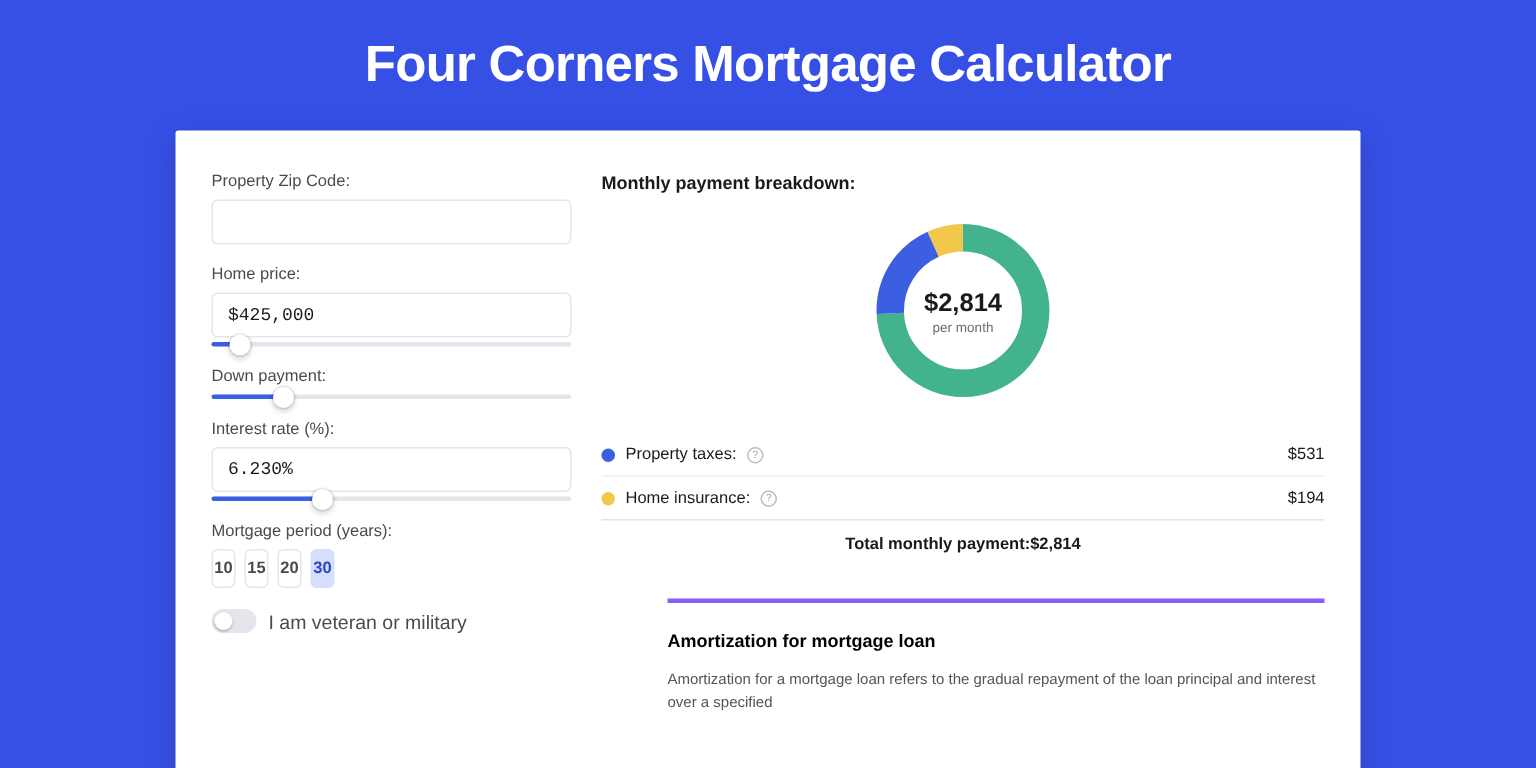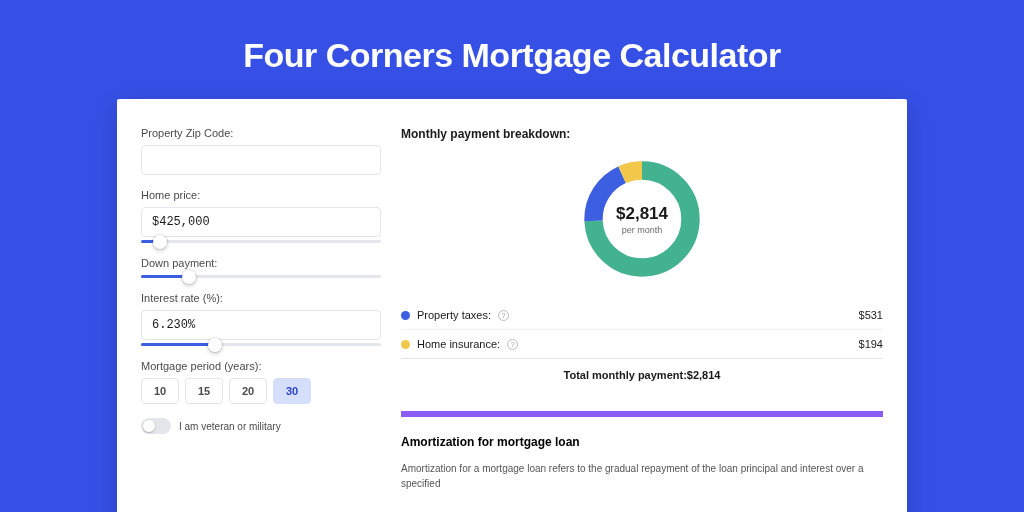--- a/index.html
+++ b/index.html
@@ -22,21 +22,21 @@
   }
   .stage{
     width:790px;
     margin:0 auto;
   }
   .title{
     text-align:center;
     color:#ffffff;
     font-weight:800;
     font-size:34px;
-    padding:36px 0 24px;
+    padding:24px 0 24px;
     letter-spacing:-0.5px;
   }
   .card{
     background:var(--panel);
     border-radius:2px;
     box-shadow:0 6px 22px rgba(0,0,0,0.18);
     padding:28px 24px 0;
     height:560px;
     display:flex;
     gap:20px;
@@ -58,21 +58,21 @@
   .slider-knob{
     position:absolute;top:50%;transform:translate(-50%,-50%);
     width:14px;height:14px;border-radius:50%;background:#fff;
     box-shadow:0 0 0 1px rgba(0,0,0,0.08),0 2px 4px rgba(0,0,0,0.2);
   }
   .dp-row{display:flex;gap:6px;}
   .dp-row .field:first-child{flex:1;}
   .dp-row .field:last-child{width:70px;flex:0 0 70px;}
   .periods{display:flex;gap:6px;}
   .p-btn{
-    width:38px;height:26px;border:1px solid var(--border);border-radius:4px;
+    width:16px;height:26px;border:1px solid var(--border);border-radius:4px;
     background:#fff;font-size:11px;font-weight:600;color:#4B4B4B;
     display:flex;align-items:center;justify-content:center;cursor:pointer;
   }
   .p-btn.active{background:#D5DEFB;border-color:#D5DEFB;color:#2D45C4;}
   .tog-row{display:flex;align-items:center;gap:8px;margin-top:10px;}
   .toggle{
     width:30px;height:16px;border-radius:10px;background:#E4E6EB;position:relative;cursor:pointer;
   }
   .toggle::after{
     content:"";position:absolute;left:2px;top:2px;width:12px;height:12px;
@@ -95,21 +95,21 @@
     padding:8px 0;border-top:1px solid #f0f0f0;font-size:11px;color:var(--txt);
   }
   .row:first-of-type{border-top:none;}
   .row .lft{display:flex;align-items:center;gap:7px;}
   .dot{width:9px;height:9px;border-radius:50%;}
   .help{
     width:11px;height:11px;border:1px solid #bcbcbc;border-radius:50%;
     font-size:7px;color:#9a9a9a;display:inline-flex;align-items:center;justify-content:center;
   }
   .row.total{font-weight:700;border-top:1px solid #e4e4e4;padding-top:10px;justify-content:center;}
-  .amort{margin-top:22px;border-top:6px solid #8b5cf6;padding-top:18px;}
+  .amort{margin-top:22px;border-top:3px solid #8b5cf6;padding-top:18px;margin-left:44px;}
   .amort-h{font-size:12px;font-weight:700;margin:0 0 12px;}
   .amort-p{font-size:10px;color:#555;line-height:1.5;margin:0;}
 </style>
 </head>
 <body>
 
 <div class="stage">
   <div class="title">Four Corners Mortgage Calculator</div>
 
   <div class="card">
@@ -152,21 +152,21 @@
         <div class="periods">
             <div class="p-btn">10</div>
             <div class="p-btn">15</div>
             <div class="p-btn">20</div>
             <div class="p-btn active">30</div>
           </div>
       </div>
 
       <div class="tog-row">
         <div class="toggle"></div>
-        <span style="font-size:10px;color:#4B4B4B">I am veteran or military</span>
+        <span style="font-size:13px;color:#4B4B4B">I am veteran or military</span>
       </div>
     </div>
 
     <div class="right">
       <div class="rtitle">Monthly payment breakdown:</div>
 
       <div class="donut-wrap">
         <div class="donut">
           <svg viewBox="0 0 42 42">
             <circle cx="21" cy="21" r="15.915" fill="none" stroke="#eaeaea" stroke-width="6"></circle>

